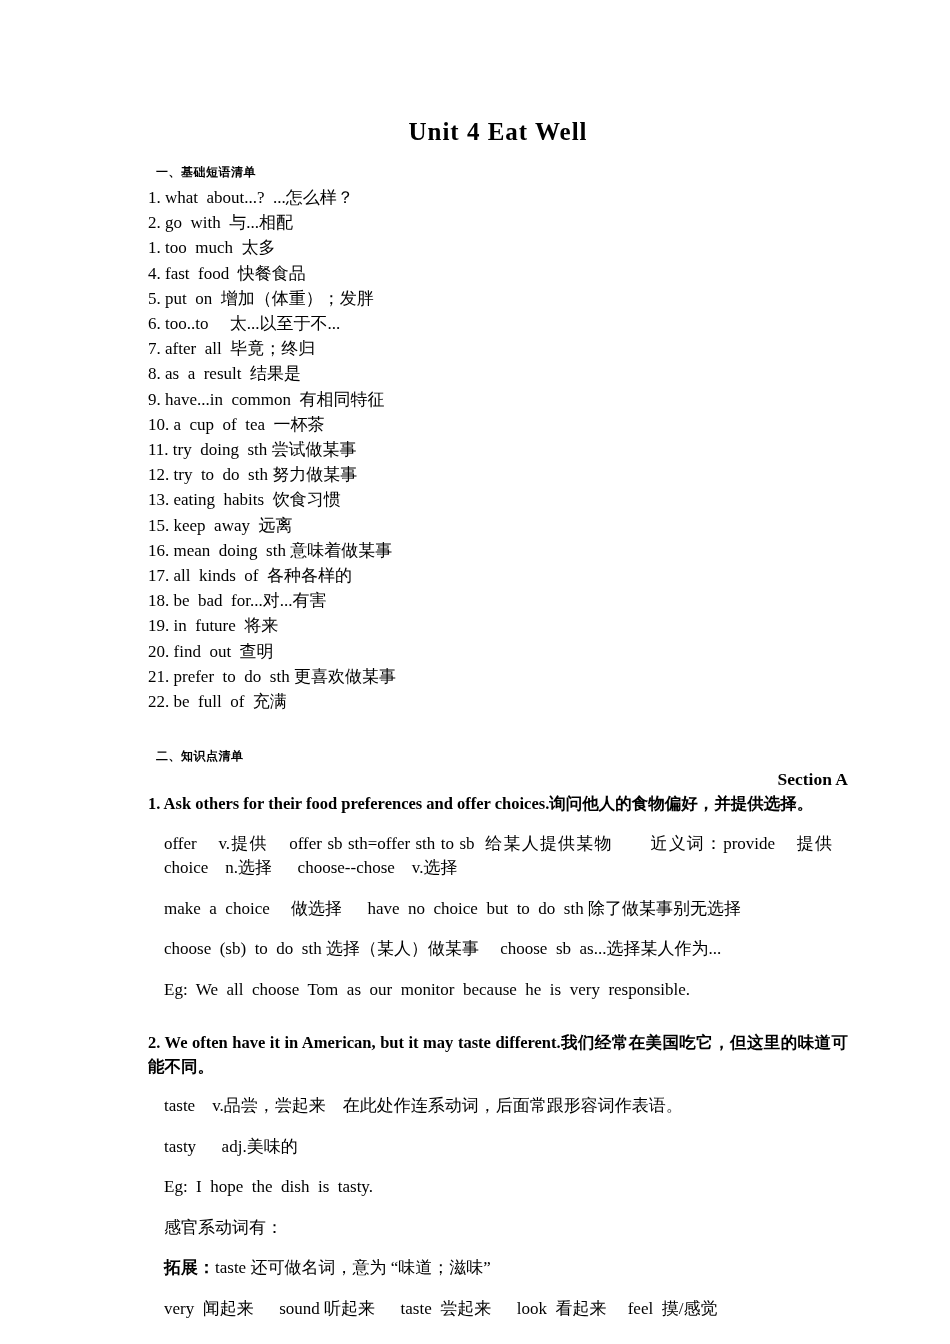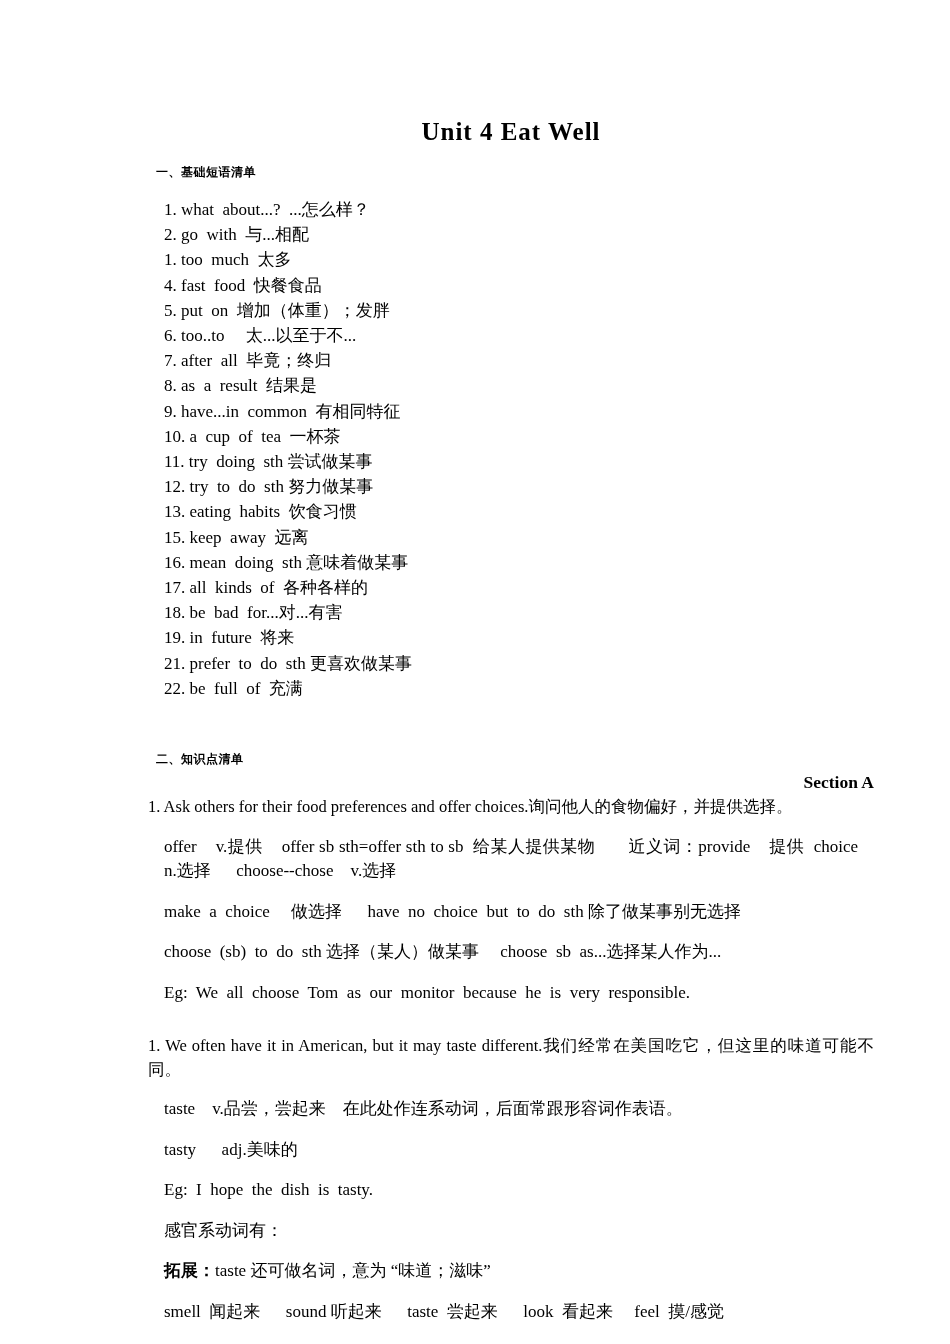--- a/index.html
+++ b/index.html
@@ -11,39 +11,39 @@
     width: 950px;
     height: 1344px;
     font-family: "Liberation Serif", serif;
     color: #000000;
     position: relative;
   }
   .page {
     width: 950px;
     height: 984px;
     box-sizing: border-box;
-    padding: 118px 76px 0 148px;
+    padding: 118px 102px 0 148px;
     position: relative;
   }
   .doc-title {
     text-align: center;
     font-weight: bold;
     font-size: 25px;
     letter-spacing: 1px;
     margin: 0 0 18px 0;
     font-family: "Liberation Serif", serif;
   }
   .section-heading {
     font-weight: bold;
     font-size: 12px;
     margin: 0 0 4px 8px;
     letter-spacing: 0.5px;
   }
   .list {
-    margin: 16px;
+    margin: 0;
     padding: 0;
     list-style: none;
   }
   .list li {
     font-size: 17px;
     line-height: 25.2px;
     white-space: pre;
   }
   .gap-lg {
     height: 34px;
@@ -51,21 +51,21 @@
   .gap-md {
     height: 13px;
   }
   .sub-heading {
     font-weight: bold;
     font-size: 17.5px;
     margin: 4px 0 2px 0;
     text-align: right;
   }
   .q-title {
-    font-weight: normal;
+    font-weight: bold;
     font-size: 16.5px;
     line-height: 23.5px;
     text-align: justify;
     text-justify: inter-ideograph;
     margin: 0;
   }
   .body-line {
     font-size: 17px;
     line-height: 24.5px;
     white-space: pre-wrap;
@@ -101,41 +101,42 @@
     <li>9. have...in  common  有相同特征</li>
     <li>10. a  cup  of  tea  一杯茶</li>
     <li>11. try  doing  sth 尝试做某事</li>
     <li>12. try  to  do  sth 努力做某事</li>
     <li>13. eating  habits  饮食习惯</li>
     <li>15. keep  away  远离</li>
     <li>16. mean  doing  sth 意味着做某事</li>
     <li>17. all  kinds  of  各种各样的</li>
     <li>18. be  bad  for...对...有害</li>
     <li>19. in  future  将来</li>
+    <li>20. find  out  查明</li>
     <li>21. prefer  to  do  sth 更喜欢做某事</li>
     <li>22. be  full  of  充满</li>
   </ul>
 
   <div class="gap-lg"></div>
 
   <h2 class="section-heading">二、知识点清单</h2>
 
   <h3 class="sub-heading">Section  A</h3>
 
   <p class="q-title">1. Ask  others  for  their  food  preferences  and  offer  choices.询问他人的食物偏好，并提供选择。</p>
 
   <p class="body-line justify-spread">offer    v.提供    offer sb sth=offer sth to sb  给某人提供某物       近义词：provide    提供  choice    n.选择      choose--chose    v.选择</p>
   <p class="body-line">make  a  choice     做选择      have  no  choice  but  to  do  sth 除了做某事别无选择</p>
   <p class="body-line">choose  (sb)  to  do  sth 选择（某人）做某事     choose  sb  as...选择某人作为...</p>
   <p class="body-line">Eg:  We  all  choose  Tom  as  our  monitor  because  he  is  very  responsible.</p>
 
   <div class="gap-md"></div>
 
-  <p class="q-title">1. We  often  have  it  in  American,  but  it  may  taste  different.我们经常在美国吃它，但这里的味道可能不同。</p>
+  <p class="q-title">2. We  often  have  it  in  American,  but  it  may  taste  different.我们经常在美国吃它，但这里的味道可能不同。</p>
 
   <p class="body-line">taste    v.品尝，尝起来    在此处作连系动词，后面常跟形容词作表语。</p>
   <p class="body-line">tasty      adj.美味的</p>
   <p class="body-line">Eg:  I  hope  the  dish  is  tasty.</p>
   <p class="body-line">感官系动词有：</p>
   <p class="body-line"><span class="inline-b">拓展：</span>taste 还可做名词，意为 “味道；滋味”</p>
-  <p class="body-line">smell  闻起来      sound 听起来      taste  尝起来      look  看起来     feel  摸/感觉</p>
+  <p class="body-line">very  闻起来      sound 听起来      taste  尝起来      look  看起来     feel  摸/感觉</p>
 
 </div>
 
 </body></html>

